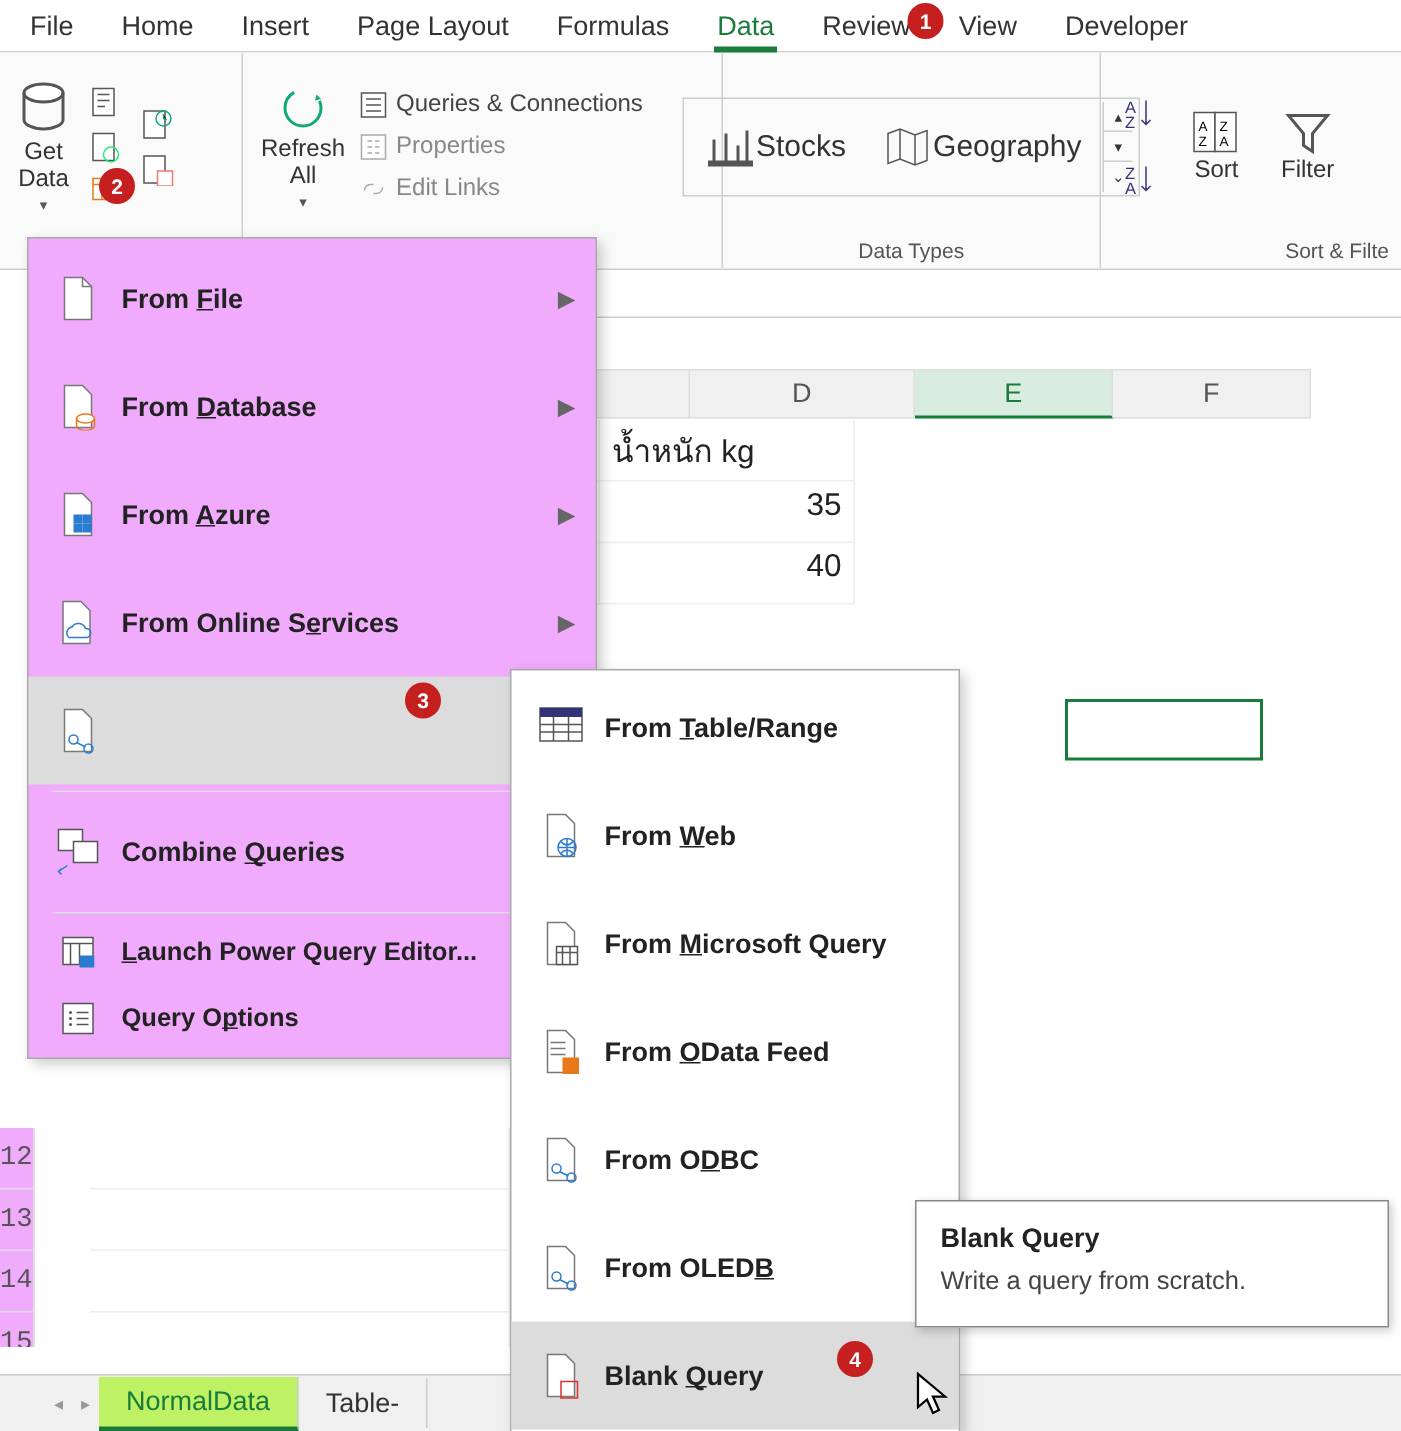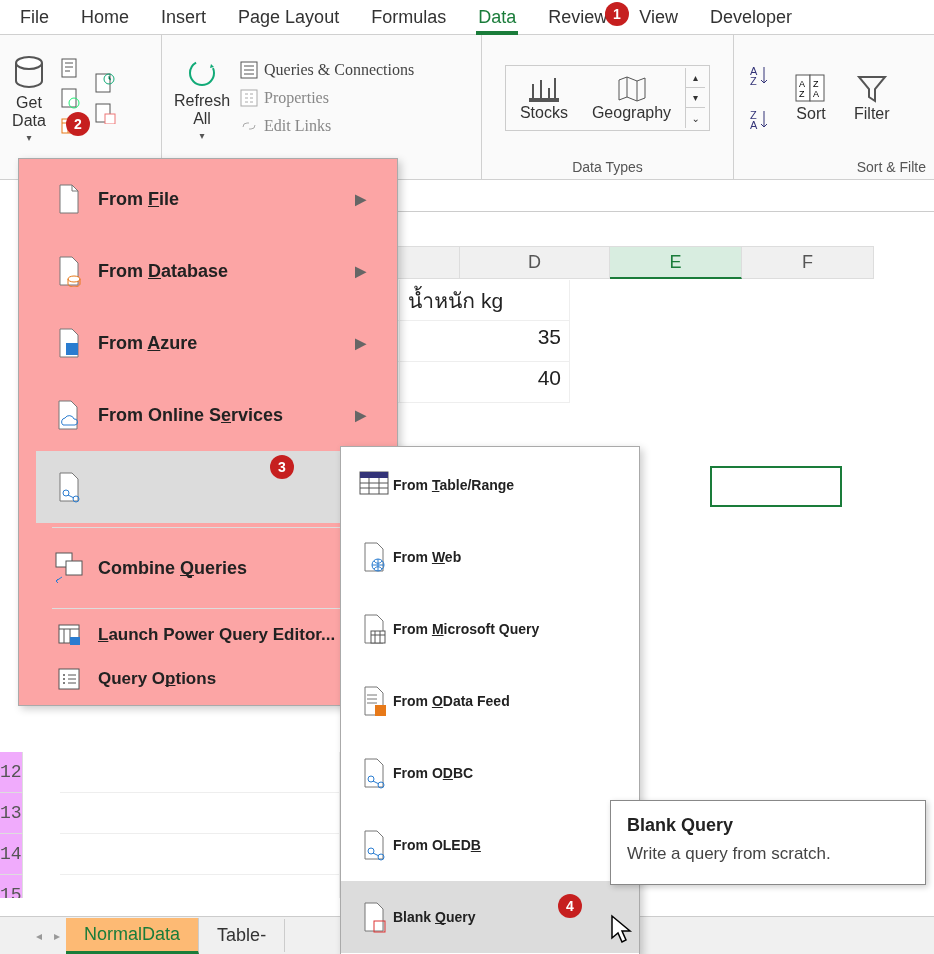--- a/index.html
+++ b/index.html
@@ -55,21 +55,21 @@
     font-size: 16px; text-align: center; gap: 2px;
   }
   .mini-col { display: flex; flex-direction: column; gap: 2px; }
   .mini-btn { width: 30px; height: 28px; display:flex;align-items:center;justify-content:center; }
   .txt-link { font-size: 16px; color: #444; display:flex;align-items:center;gap:6px; padding:1px 0;}
   .txt-link.dim { color:#888; }
   .data-types-box {
     display: flex; align-items: center;
     border: 1px solid #ccc; padding: 2px 4px; gap:4px;
   }
-  .dt-btn { display:flex;flex-direction:column;align-items:center;padding:4px 10px;font-size:16px;}
+  .dt-btn { display:flex;flex-direction:row;align-items:center;padding:4px 10px;font-size:20px;}
   .spin { width:20px; display:flex;flex-direction:column;border-left:1px solid #ccc;}
   .spin div{height:20px;display:flex;align-items:center;justify-content:center;border-bottom:1px solid #ccc;font-size:10px;}
   .spin div:last-child{border-bottom:none;}
 
   
   .formula-bar {
     display: flex; align-items: center;
     height: 32px; border-bottom: 1px solid #ccc;
     font-size: 16px; color: #777;
     margin-left:340px;
@@ -90,50 +90,50 @@
   .sel { position:absolute;border:2px solid #1a7c3a;}
 
   
   .sheet-tabs {
     position:absolute;left:0;right:0;bottom:0;height:38px;
     display:flex;align-items:center;background:#f0f0f0;
     border-top:1px solid #ccc;padding-left:30px;gap:0;
   }
   .sheet-nav{font-size:12px;color:#999;padding:0 6px;}
   .sheet-tab{padding:6px 18px;font-size:18px;border-right:1px solid #ccc;}
-  .sheet-tab.active{background:#fdba74;color:#1a7c3a;border-bottom:3px solid #1a7c3a;font-weight:500;}
+  .sheet-tab.active{background:#bef264;color:#1a7c3a;border-bottom:3px solid #1a7c3a;font-weight:500;}
 
   
   .menu1 {
     position:absolute;left:18px;top:158px;width:380px;
-    background:#fca5a5;border:1px solid #aaa;
+    background:#f0abfc;border:1px solid #aaa;
     box-shadow:3px 3px 8px rgba(0,0,0,.2);
-    z-index:10; padding:4px 17px;
+    z-index:10; padding:4px 0;
   }
   .menu1-item {
     display:flex;align-items:center;gap:14px;
     height:72px;padding:0 18px;font-size:18px;font-weight:600;color:#222;
     position:relative;
   }
   .menu1-item .chev { position:absolute;right:14px;color:#666;font-size:14px;}
   .menu1-item.hover { background:#dcdcdc; }
   .menu1-sep { height:1px;background:#ddd;margin:4px 16px;}
   .menu1-sub { height:44px;font-weight:700;font-size:17px;}
   .mico { width:30px;height:36px;display:flex;align-items:center;justify-content:center;}
   .u { text-decoration:underline; text-decoration-skip-ink: none;}
 
   
   .menu2 {
     position:absolute;left:340px;top:446px;width:300px;
     background:#fff;border:1px solid #aaa;
     box-shadow:3px 3px 8px rgba(0,0,0,.2);z-index:20;padding:2px 0;
   }
   .menu2-item {
-    display:flex;align-items:center;gap:4px;
-    height:72px;padding:0 18px;font-size:14px;font-weight:600;color:#222;
+    display:flex;align-items:center;gap:14px;
+    height:72px;padding:0 18px;font-size:18px;font-weight:600;color:#222;
   }
   .menu2-item.hover{background:#dcdcdc;}
 
   
   .tooltip{
     position:absolute;left:610px;top:800px;width:316px;
     background:#fff;border:1px solid #888;
     box-shadow:2px 2px 6px rgba(0,0,0,.2);z-index:30;
     padding:14px 16px 20px 16px;
   }
@@ -225,21 +225,21 @@
     <div class="group-body">
       <div class="big-btn">
         <svg width="34" height="34">
             <circle cx="17" cy="17" r="12" fill="none" stroke="#1a7" stroke-width="2" stroke-dasharray="50 20"></circle>
             <path d="M26 8l3 3-4 1z" fill="#1a7"></path>
           </svg>
         <span style="white-space:pre">Refresh
 All</span>
         <span style="font-size:10px;color:#555;">▾</span>
       </div>
-      <div style="display:flex;flex-direction:column;gap:8px;font-family:Liberation Serif, serif;">
+      <div style="display:flex;flex-direction:column;gap:8px;">
         <div class="txt-link">
           <svg width="18" height="18">
               <rect x="1" y="1" width="16" height="16" fill="#fff" stroke="#555"></rect>
               <path d="M4 5h10M4 9h10M4 13h10" stroke="#555"></path>
             </svg>
           <span>Queries &amp; Connections</span>
         </div>
         <div class="txt-link dim">
           <svg width="18" height="18">
               <rect x="1" y="1" width="16" height="16" fill="#fff" stroke="#aaa"></rect>

